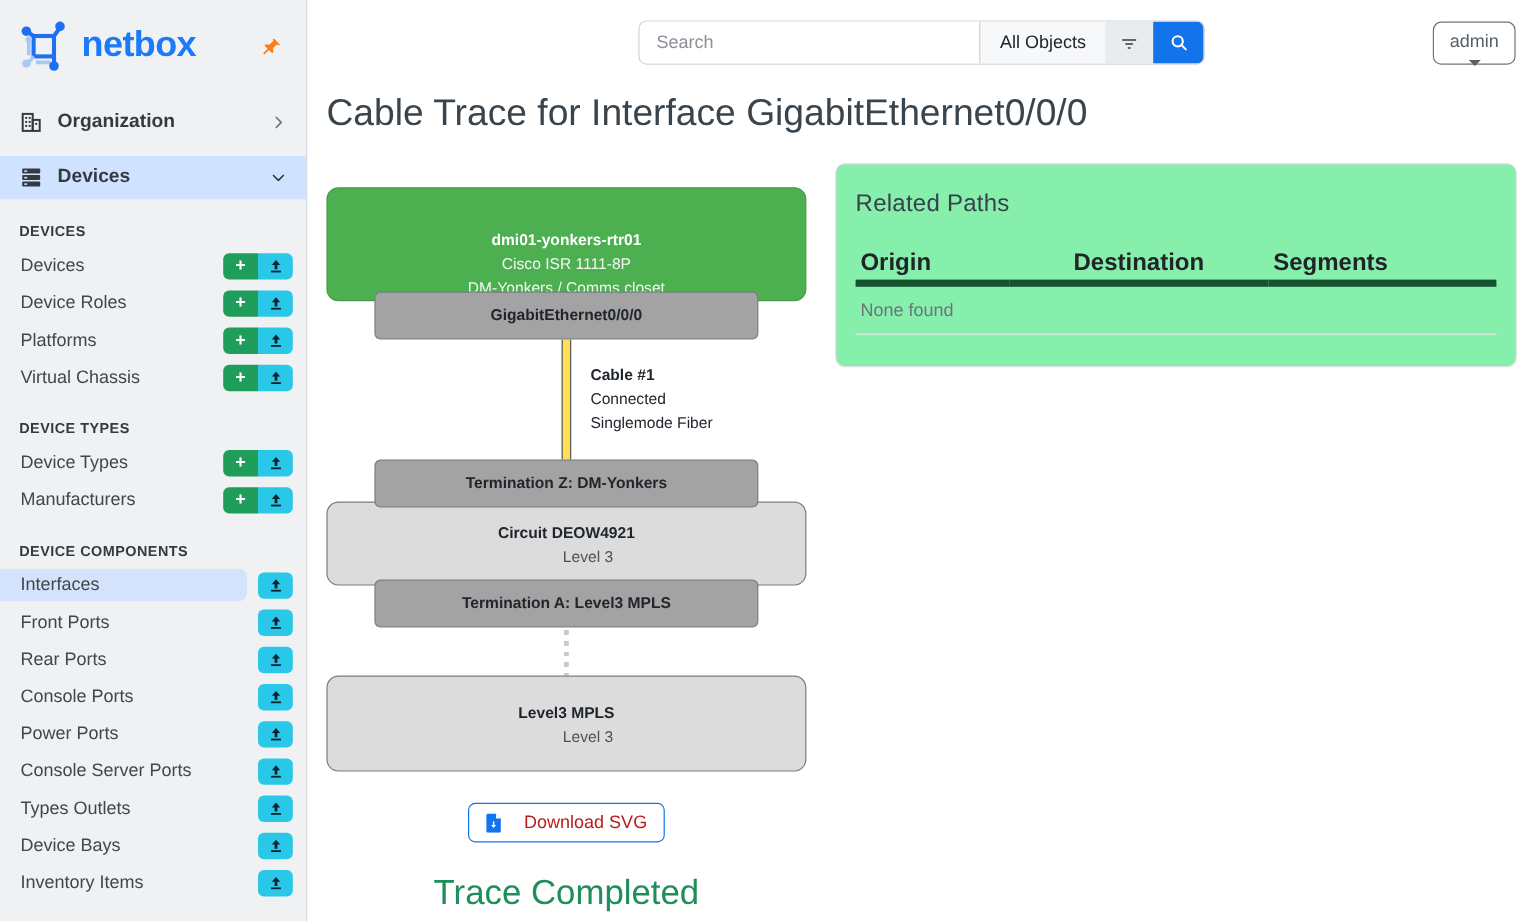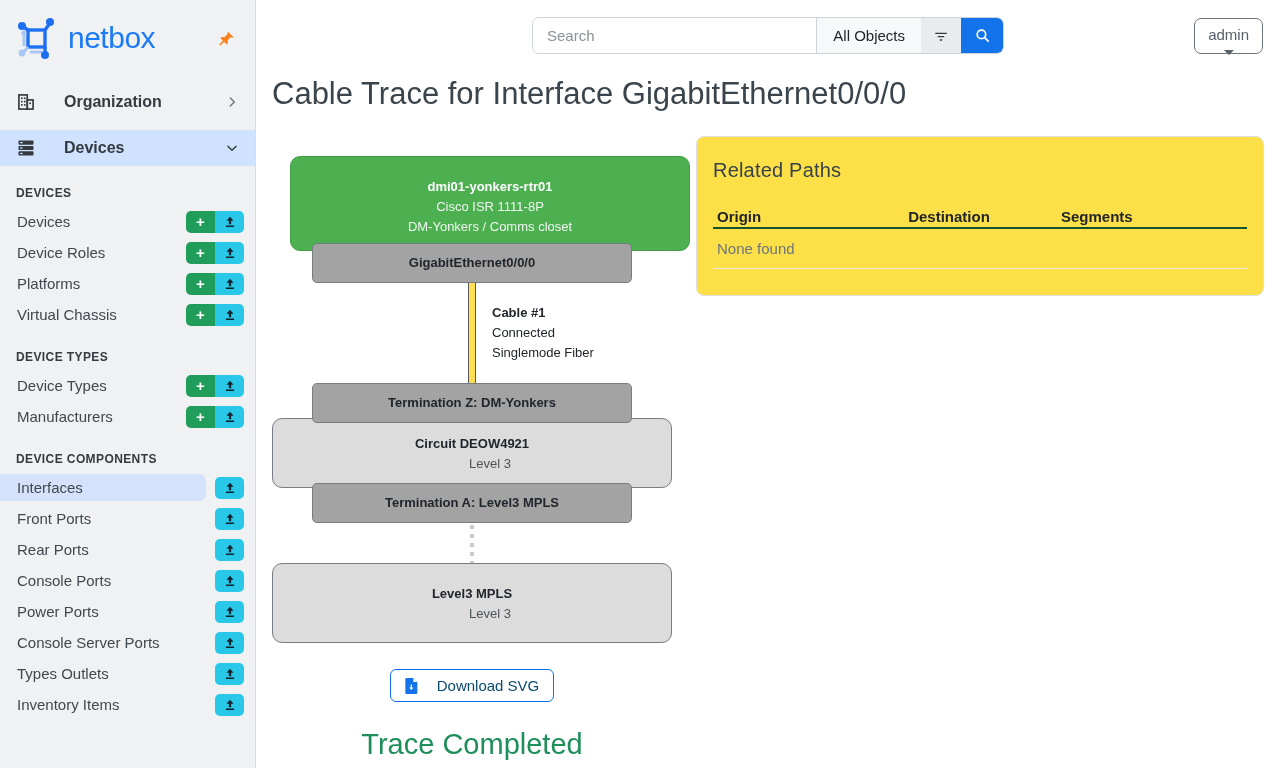--- a/index.html
+++ b/index.html
@@ -3,22 +3,22 @@
 <meta charset="utf-8">
 <style>
   * { margin:0; padding:0; box-sizing:border-box; }
   html,body { width:1280px; height:768px; overflow:hidden; font-family:"Liberation Sans", sans-serif; background:#fff; }
   body { display:flex; }
 
   
   .sidebar { width:256px; min-width:256px; height:768px; background:#f0f1f3; border-right:1px solid #d9dcdf; overflow:hidden; }
   .logo-row { display:flex; align-items:center; justify-content:space-between; padding:16px 20px 14px 16px; }
   .logo-left { display:flex; align-items:center; gap:8px; }
-  .logo-text { font-size:30px; font-weight:normal; color:#1a7af8; letter-spacing:-0.5px; }
-  .nav-group { display:flex; align-items:center; gap:28px; padding:0 16px; height:36px; margin-top:10px; cursor:pointer; }
+  .logo-text { font-size:30px; font-weight:bold; color:#1a7af8; letter-spacing:-0.5px; }
+  .nav-group { display:flex; align-items:center; gap:12px; padding:0 16px; height:36px; margin-top:10px; cursor:pointer; }
   .nav-group.active { background:#cfe2ff; }
   .nav-group .nav-label { font-size:16px; font-weight:bold; color:#343a40; flex:1; }
   .section-title { font-size:12px; font-weight:bold; color:#343a40; letter-spacing:.4px; margin:20px 16px 6px; }
   .side-item { display:flex; align-items:center; height:31px; position:relative; }
   .side-item .item-label { font-size:15px; color:#40474d; padding-left:17px; flex:1; }
   .side-item.active .hl { position:absolute; left:0; top:2px; bottom:2px; width:206px; background:#d5e2fc; border-radius:0 7px 7px 0; }
   .side-item .item-label, .side-item .btns { position:relative; z-index:1; }
   .btns { display:flex; margin-right:11px; }
   .btn-add, .btn-import { width:29px; height:22px; display:flex; align-items:center; justify-content:center; cursor:pointer; border:none; }
   .btn-add { background:#209d5a; color:#fff; font-size:15px; font-weight:bold; border-radius:5px 0 0 5px; }
@@ -38,46 +38,46 @@
   .caret { width:0; height:0; border-left:5px solid transparent; border-right:5px solid transparent; border-top:5px solid #56606a; }
 
   .page-title { font-size:31px; font-weight:400; color:#3a444c; margin:6px 0 24px; padding-left:16px; }
 
   .content-row { display:flex; padding:0 16px; gap:24px; align-items:flex-start; }
   .trace-col { width:400px; min-width:400px; }
 
   
   .diagram { position:relative; width:400px; height:487px; margin-top:20px; font-size:13px; color:#20262c; }
   .box { position:absolute; text-align:center; }
-  .green-node { left:0; top:0; width:400px; height:95px; background:#4caf50; border:1px solid #449e48; border-radius:10px; color:#fff; padding-top:20px; line-height:20px;margin-left:18px; }
+  .green-node { left:0; top:0; width:400px; height:95px; background:#4caf50; border:1px solid #449e48; border-radius:10px; color:#fff; padding-top:33px; line-height:20px; }
   .green-node .nm { font-weight:bold; }
   .green-node .sub { color:#f2f7f2; }
   .gray-big { background:#dcdcdc; border:1px solid #777d83; border-radius:10px; line-height:20px; }
   .circuit-box { left:0; top:262px; width:400px; height:70px; padding-top:15px; }
   .far-box { left:0; top:407px; width:400px; height:80px; padding-top:20px; }
   .gray-big .nm { font-weight:bold; }
   .gray-big .sub { color:#4c5358;margin-left:36px; }
   .small-box { background:#a3a3a3; border:1px solid #777d83; border-radius:5px; width:320px; height:40px; left:40px; line-height:38px; font-weight:bold; z-index:2; }
   .port-box { top:87px; }
   .termz-box { top:227px; }
   .terma-box { top:327px; }
   .cable-line { position:absolute; left:196px; top:127px; width:8px; height:100px; background:#ffdf54; border-left:1px solid #5a5a5a; border-right:1px solid #5a5a5a; }
   .cable-label { position:absolute; left:220px; top:147px; text-align:left; line-height:20px; }
   .cable-label .nm { font-weight:bold; }
   .dotted-line { position:absolute; left:198px; top:369px; width:4px; height:38px; background:repeating-linear-gradient(to bottom,#c7cbcf 0 4px,transparent 4px 9px); }
 
   .dl-row { width:400px; display:flex; justify-content:center; margin-top:26px; }
-  .dl-btn { display:flex; align-items:center; gap:18px; border:1px solid #1273eb; background:#fff; color:#0c4a6e; font-size:15px; padding:7px 14px; border-radius:6px; cursor:pointer; font-family:"Liberation Sans", sans-serif; }
+  .dl-btn { display:flex; align-items:center; gap:18px; border:1px solid #1273eb; background:#fff; color:#b91c1c; font-size:15px; padding:7px 14px; border-radius:6px; cursor:pointer; font-family:"Liberation Sans", sans-serif; }
   .trace-status { width:400px; text-align:center; margin-top:26px; font-size:29px; color:#1e8e5a; }
 
   
-  .card { flex:1; border:1px solid #dcdfe3; border-radius:8px; background:#fde047; padding:16px 16px 26px; margin-right:0; }
+  .card { flex:1; border:1px solid #dcdfe3; border-radius:8px; background:#86efac; padding:16px 16px 26px; margin-right:0; }
   .card h2 { font-size:20px; font-weight:500; color:#37424a; margin:6px 0 20px; letter-spacing:.2px; }
   .paths-table { width:100%; border-collapse:collapse; }
-  .paths-table th { text-align:left; font-size:15px; color:#212529; padding:6px 4px 2px; border-bottom:2px solid #14532d; }
+  .paths-table th { text-align:left; font-size:20px; color:#212529; padding:6px 4px 2px; border-bottom:6px solid #14532d; }
   .paths-table th:nth-child(1){ width:128px; }
   .paths-table th:nth-child(2){ width:216px;text-align:center; }
   .paths-table td { font-size:15px; color:#6c757d; padding:11px 4px; border-bottom:1px solid #e7e9eb; }
 
   svg { display:block; }
 </style>
 </head>
 <body>
 
 <div class="sidebar">
@@ -283,20 +283,31 @@
       <button class="btn-import solo">
           <svg width="14" height="14" viewBox="0 0 24 24">
             <path fill="#0d2330" d="M12 3l6 7h-4v6h-4v-6H6z"></path>
             <rect x="5" y="18" width="14" height="2.6" fill="#0d2330"></rect>
           </svg>
         </button>
     </span>
   </div>
   <div class="side-item">
     <span class="item-label">Types Outlets</span>
+    <span class="btns">
+      <button class="btn-import solo">
+          <svg width="14" height="14" viewBox="0 0 24 24">
+            <path fill="#0d2330" d="M12 3l6 7h-4v6h-4v-6H6z"></path>
+            <rect x="5" y="18" width="14" height="2.6" fill="#0d2330"></rect>
+          </svg>
+        </button>
+    </span>
+  </div>
+  <div class="side-item">
+    <span class="item-label">Device Bays</span>
     <span class="btns">
       <button class="btn-import solo">
           <svg width="14" height="14" viewBox="0 0 24 24">
             <path fill="#0d2330" d="M12 3l6 7h-4v6h-4v-6H6z"></path>
             <rect x="5" y="18" width="14" height="2.6" fill="#0d2330"></rect>
           </svg>
         </button>
     </span>
   </div>
   <div class="side-item">

